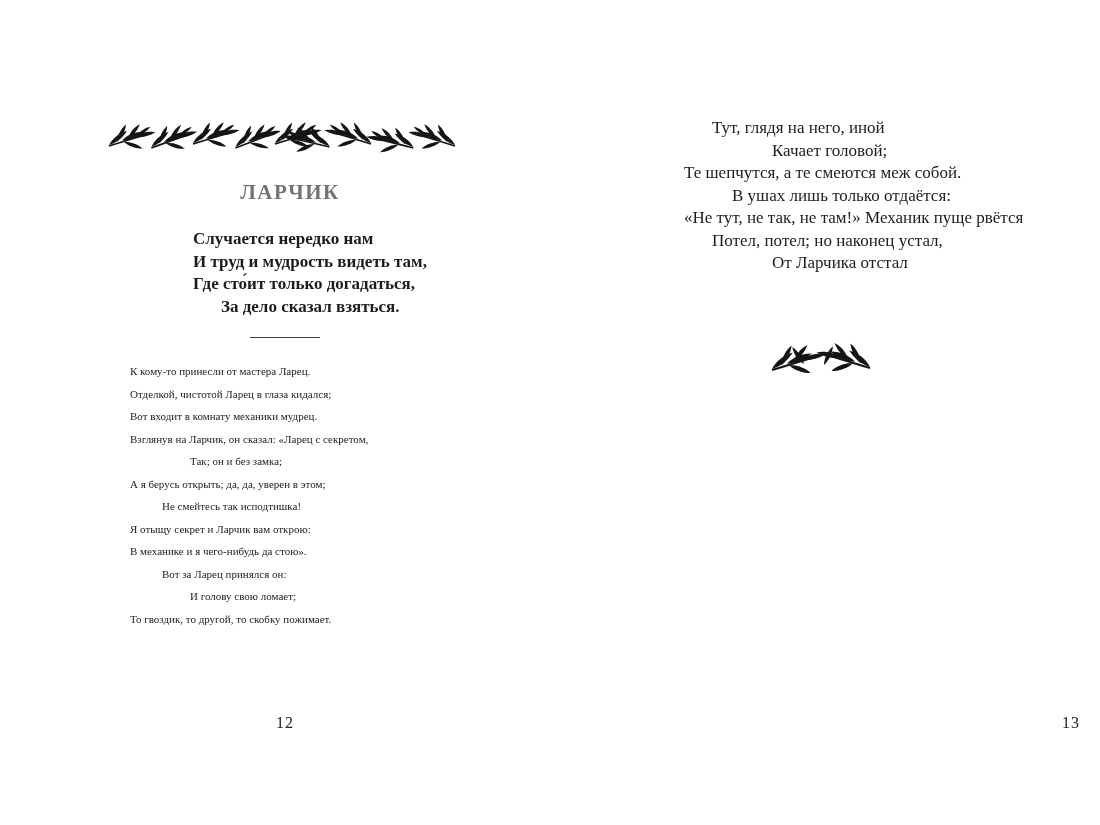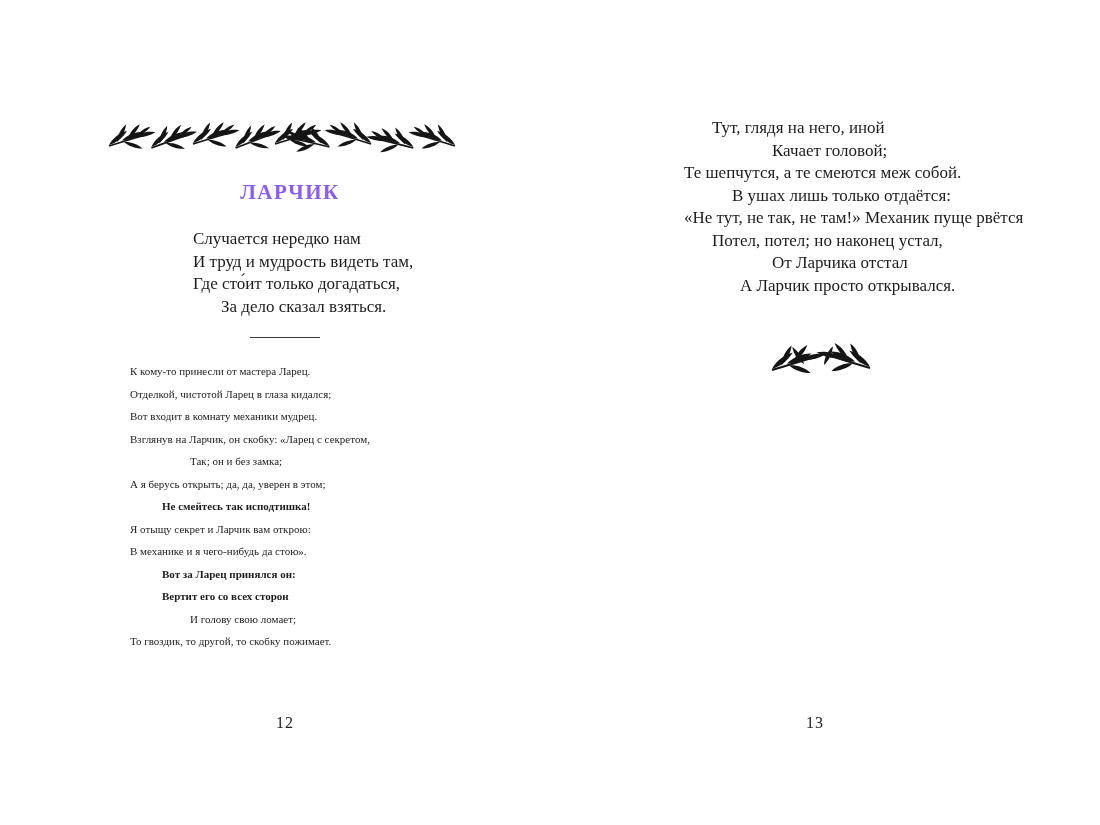--- a/index.html
+++ b/index.html
@@ -35,27 +35,28 @@
   .poem-title {
     position: absolute;
     left: 130px;
     top: 180px;
     width: 320px;
     margin: 0;
     text-align: center;
     font-size: 21px;
     font-weight: bold;
     letter-spacing: 1.5px;
-    color: #8b5cf6;
+    color: #737373;
   }
   .epigraph {
     position: absolute;
     left: 193px;
     top: 228px;
     font-size: 17px;
+    font-weight: bold;
   }
   .rule-divider {
     position: absolute;
     left: 250px;
     top: 337px;
     width: 70px;
     border-top: 1px solid #3a3a3a;
   }
   .poem-block-left {
     position: absolute;
@@ -70,21 +71,21 @@
     top: 117px;
     font-size: 17px;
     white-space: nowrap;
   }
   .line {
     display: block;
     line-height: 22.5px;
     height: 22.5px;
   }
   .i28 { padding-left: 28px; }
-  .i32 { padding-left: 32px; font-weight: bold; }
+  .i32 { padding-left: 32px; }
   .i48 { padding-left: 48px; font-family: Liberation Serif, serif; }
   .i56 { padding-left: 56px; }
   .i60 { padding-left: 60px; }
   .i88 { padding-left: 88px; }
 
   .footer-ornament {
     position: absolute;
     left: 208px;
     top: 338px;
     width: 116px;
@@ -93,21 +94,21 @@
   .page-number {
     position: absolute;
     top: 714px;
     width: 100%;
     text-align: center;
     font-size: 16px;
     letter-spacing: 1px;
     color: #222222;
   }
   .page-left  .page-number { left: 10px;  width: 550px; }
-  .page-right .page-number { left: 0; width: 530px; }
+  .page-right .page-number { left: 0; width: 530px; text-align: right; }
 </style>
 </head>
 <body>
 
 <div class="spread">
 
   <section class="page page-left">
 
     <svg class="header-ornament" viewBox="0 0 350 46" xmlns="http://www.w3.org/2000/svg" aria-hidden="true">
       <defs>
@@ -142,46 +143,44 @@
       <span class="line">Где сто́ит только догадаться,</span>
       <span class="line i28">За дело сказал взяться.</span>
     </div>
 
     <div class="rule-divider"></div>
 
     <div class="poem-block-left">
       <span class="line">К кому-то принесли от мастера Ларец.</span>
       <span class="line">Отделкой, чистотой Ларец в глаза кидался;</span>
       <span class="line">Вот входит в комнату механики мудрец.</span>
-      <span class="line">Взглянув на Ларчик, он скобку: «Ларец с секретом,</span>
+      <span class="line">Взглянув на Ларчик, он сказал: «Ларец с секретом,</span>
       <span class="line i60">Так; он и без замка;</span>
       <span class="line">А я берусь открыть; да, да, уверен в этом;</span>
       <span class="line i32">Не смейтесь так исподтишка!</span>
       <span class="line">Я отыщу секрет и Ларчик вам открою:</span>
       <span class="line">В механике и я чего-нибудь да стою».</span>
       <span class="line i32">Вот за Ларец принялся он:</span>
-      <span class="line i32">Вертит его со всех сторон</span>
       <span class="line i60">И голову свою ломает;</span>
       <span class="line">То гвоздик, то другой, то скобку пожимает.</span>
     </div>
 
     <div class="page-number">12</div>
   </section>
 
   <section class="page page-right">
 
     <div class="poem-block-right">
       <span class="line i28">Тут, глядя на него, иной</span>
       <span class="line i88">Качает головой;</span>
       <span class="line">Те шепчутся, а те смеются меж собой.</span>
       <span class="line i48">В ушах лишь только отдаётся:</span>
       <span class="line">«Не тут, не так, не там!» Механик пуще рвётся</span>
       <span class="line i28">Потел, потел; но наконец устал,</span>
       <span class="line i88">От Ларчика отстал</span>
-      <span class="line i56">А Ларчик просто открывался.</span>
     </div>
 
     <svg class="footer-ornament" viewBox="0 0 116 40" xmlns="http://www.w3.org/2000/svg" aria-hidden="true">
       <defs>
         <path id="leaf2" d="M0 0 C6 -3.4 15 -4.6 23 -1.8 C15 1.9 6 2.0 0 0 Z" fill="#151515"></path>
         <g id="sprig2">
           <path d="M0 7 Q16 2 36 -4" fill="none" stroke="#151515" stroke-width="1.8"></path>
           <use href="#leaf2" transform="translate(0,6) rotate(-34)"></use>
           <use href="#leaf2" transform="translate(8,3) rotate(-58) scale(0.85)"></use>
           <use href="#leaf2" transform="translate(13,1.5) rotate(-18)"></use>

